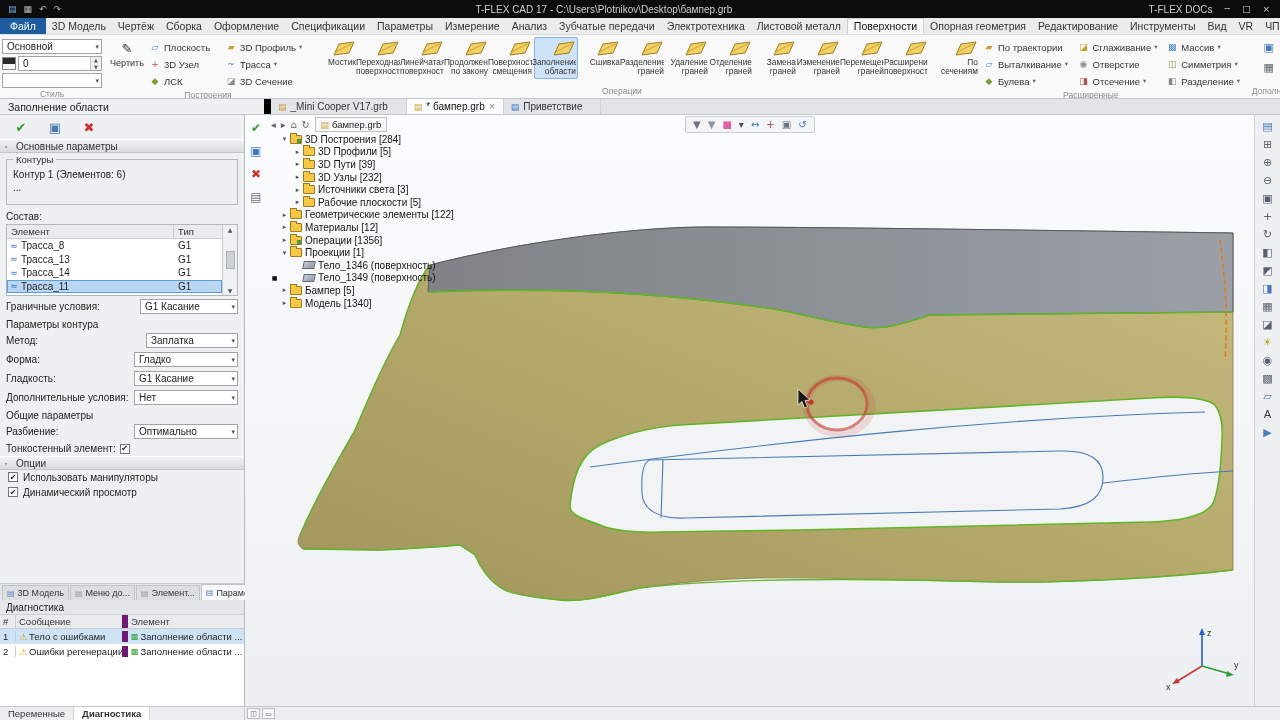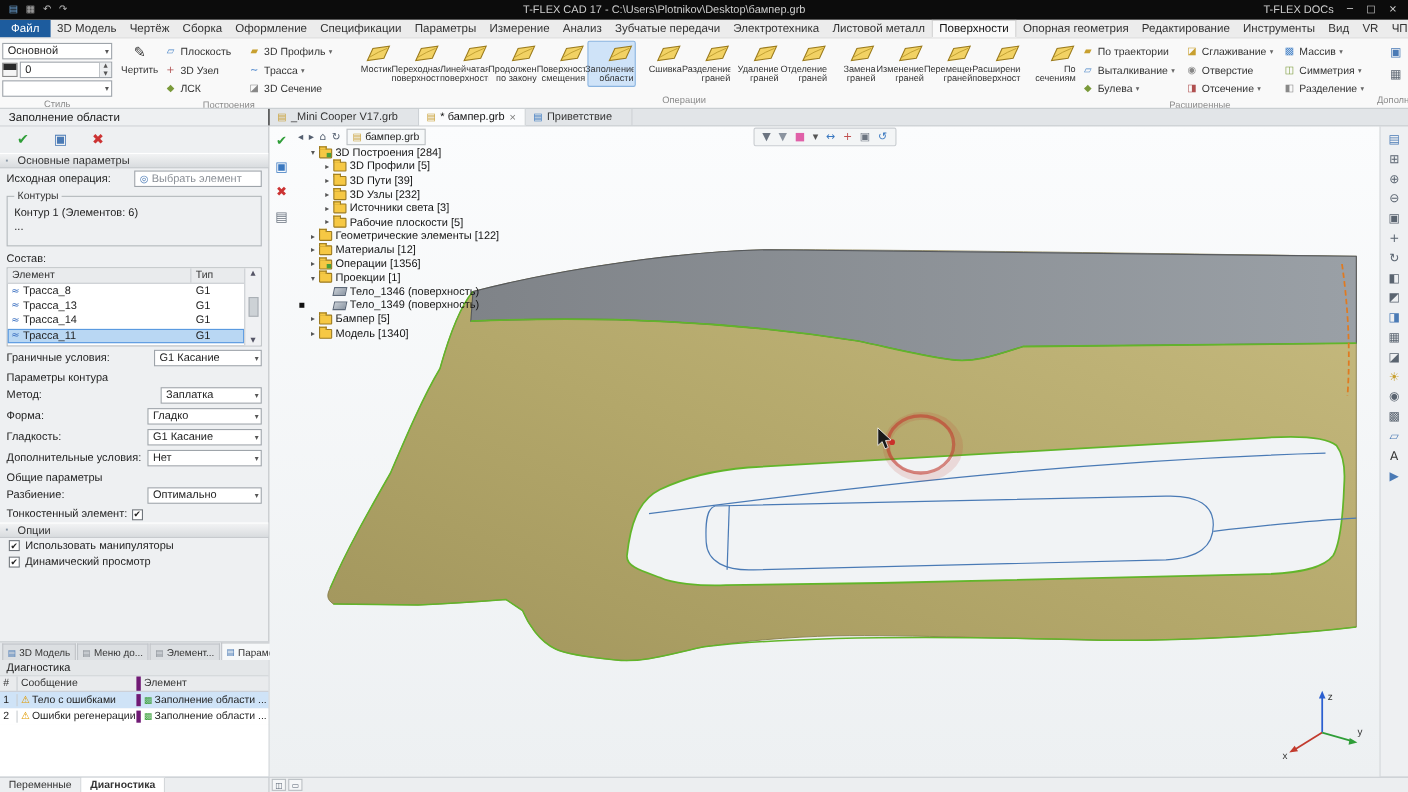--- a/index.html
+++ b/index.html
@@ -45,21 +45,21 @@
 .si-car{font-size:6.5px;color:#666;width:6px}
 .opsrow{display:flex}
 .bigbtn{width:44px;display:flex;flex-direction:column;align-items:flex-end;padding:2px 1px;border:1px solid transparent;border-radius:2px}
 .bigbtn.selected{background:#cfe3f8;border-color:#8ab4e0}
 .bigbtn .bb-lab{font-size:8.3px;line-height:9px;text-align:center;color:#333;white-space:nowrap;overflow:hidden;max-width:44px}
 .addgrid{display:grid;grid-template-columns:18px 18px;grid-auto-rows:18px;gap:2px;padding:4px 8px}
 .addgrid span{font-size:11px;text-align:center}
 
 
 .docrow{flex:0 0 16px;display:flex;background:#e2e5e8;border-bottom:1px solid #c4c8cc}
-.panel-title{width:245px;background:#eef0f2;border-right:1px solid #000000;font-size:10.5px;display:flex;align-items:center;padding-left:8px;color:#1a1a1a}
+.panel-title{width:271px;background:#eef0f2;border-right:7px solid #000000;font-size:10.5px;display:flex;align-items:center;padding-left:8px;color:#1a1a1a}
 .doctabs{display:flex}
 .dtab{display:flex;align-items:center;gap:4px;padding:0 7px;font-size:10px;color:#333;border-right:1px solid #cdd1d5;white-space:nowrap}
 .dtab.active{background:#fbfcfd;color:#111}
 .dt-ic{font-size:9px}
 .dt-close{font-size:8px;color:#777;width:7px}
 
 
 .main{flex:1;display:flex;min-height:0}
 .lpanel{width:245px;background:#eef0f2;border-right:1px solid #b6babd;display:flex;flex-direction:column;font-size:10.5px;min-height:0}
 .ptool{flex:0 0 24px;display:flex;align-items:center;gap:12px;padding:0 10px}
@@ -96,21 +96,21 @@
 .optrow{display:flex;gap:5px;padding:2px 8px;font-size:10px;white-space:nowrap}
 .spacer{flex:1}
 .ptabs{flex:0 0 17px;display:flex;align-items:flex-end;background:#e4e7ea;border-top:1px solid #c8ccd0;padding-left:2px;gap:1px}
 .ptab{height:15px;display:flex;align-items:center;gap:3px;padding:0 4px;font-size:9px;background:#dcdfe2;border:1px solid #c0c4c8;border-bottom:none;color:#333;white-space:nowrap}
 .ptab.active{background:#f6f8f9;height:16px}
 .pt-ic{font-size:8px}
 .diag{flex:0 0 106px;display:flex;flex-direction:column;background:#eef0f2;min-height:0}
 .diag-title{flex:0 0 15px;display:flex;align-items:center;padding-left:6px;font-size:10px;background:#e4e7e9;border-bottom:1px solid #cdd1d5}
 .dg-head{display:flex;height:14px;background:#e9ebed;border-bottom:1px solid #c9cdd1;font-size:9.5px;color:#333}
 .dg-c1{width:16px;border-right:1px solid #c9cdd1;display:flex;align-items:center;padding-left:3px}
-.dg-c2{width:112px;border-right:4px solid #701a75;display:flex;align-items:center;padding-left:3px;white-space:nowrap;overflow:hidden}
+.dg-c2{width:112px;border-right:6px solid #701a75;display:flex;align-items:center;padding-left:3px;white-space:nowrap;overflow:hidden}
 .dg-c3{flex:1;display:flex;align-items:center;padding-left:3px;white-space:nowrap;overflow:hidden}
 .dgrow{display:flex;height:15px;font-size:9.5px;background:#fff;align-items:center}
 .dgrow.selected{background:#cfe3f7}
 .warn{color:#e09a00;font-size:9px;margin-right:2px}
 .eic{color:#3a9f3a;font-size:8px;margin-right:2px}
 .dg-fill{flex:1;background:#fff}
 
 
 .viewport{flex:1;position:relative;background:linear-gradient(180deg,#fbfcfd 0%,#edf0f2 100%);overflow:hidden}
 .scene{position:absolute;inset:0;width:100%;height:100%;z-index:1}
@@ -520,27 +520,20 @@
 
   <div class="main">
 
     <div class="lpanel">
       <div class="ptool">
           <span class="g" style="color: rgb(47, 158, 56);">✔</span>
           <span class="g" style="color: rgb(74, 122, 181);">▣</span>
           <span class="g" style="color: rgb(204, 51, 51);">✖</span>
         </div>
       <div class="sechead">Основные параметры</div>
-      <div class="prow">
-        <span class="plab">Исходная операция:</span>
-        <div class="ctrl">
-          <span class="pick-ic g">◎</span>
-          <span class="cv ph">Выбрать элемент</span>
-        </div>
-      </div>
       <div class="gbox">
         <div class="gbox-title">Контуры</div>
         <div>
             <div class="gb-item">Контур 1 (Элементов: 6)</div>
             <div class="gb-item">...</div>
           </div>
       </div>
       <div class="plab-sec">Состав:</div>
       <div class="ctable">
         <div class="ct-main">

